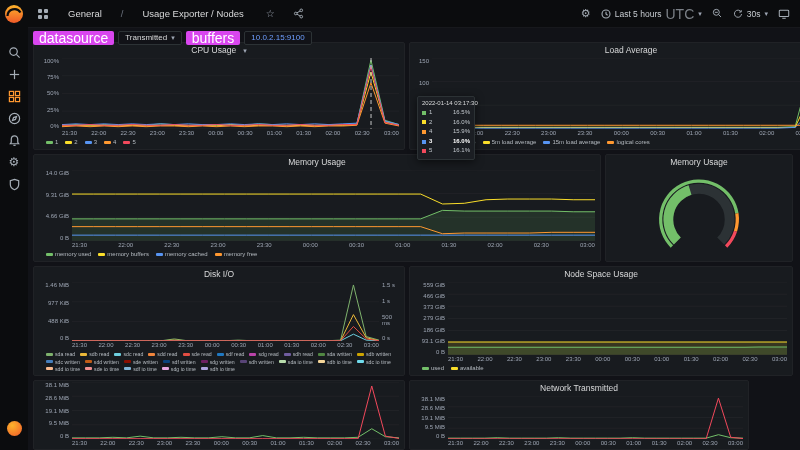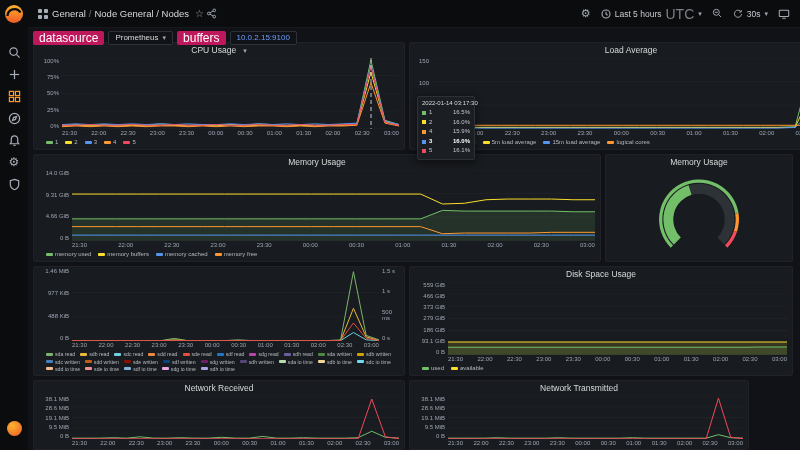--- a/index.html
+++ b/index.html
@@ -11,37 +11,37 @@
   .sidebar{position:absolute;left:0;top:0;width:28px;height:450px;background:#0b0c0e;display:flex;flex-direction:column;align-items:center;z-index:8}
   .logo{width:22px;height:22px;margin:3px 0 16px}
   .side-btn{width:28px;height:22px;display:flex;align-items:center;justify-content:center;cursor:pointer}
   .side-btn svg{stroke:#a5adb6;fill:none;stroke-width:1.3}
   .side-btn.active svg{stroke:#ff9830}
   .side-gear{font-size:12px;color:#a5adb6;line-height:1}
   .side-bottom{margin-top:auto;margin-bottom:14px}
   .avatar{width:15px;height:15px;border-radius:50%;background:radial-gradient(circle at 35% 30%,#fcb32c,#f05a28)}
 
   
-  .topnav{position:absolute;left:28px;top:0;width:772px;height:28px;background:#0b0c0e;display:flex;align-items:center;padding:0 10px;gap:2px;z-index:7;border-bottom:1px solid #17181c}
+  .topnav{position:absolute;left:28px;top:0;width:772px;height:28px;background:#0b0c0e;display:flex;align-items:center;padding:0 10px;gap:18px;z-index:7;border-bottom:1px solid #17181c}
   .apps-icon{display:grid;grid-template-columns:4px 4px;grid-gap:2px;margin-right:2px}
   .apps-icon i{width:4px;height:4px;background:#a5adb6;border-radius:1px}
   .crumb{font-size:9.5px;color:#d8d9da;white-space:nowrap}
   .crumb.sep{color:#6e7480;margin:0 1px}
   .star{color:#9da5b3;font-size:10px;margin-left:4px;cursor:pointer}
   .nav-icon{display:flex;align-items:center;justify-content:center;color:#a5adb6;cursor:pointer}
   .nav-icon svg{stroke:#a5adb6;fill:none;stroke-width:1.2}
   .nav-right{margin-left:auto;display:flex;align-items:center;gap:10px}
   .gear-glyph{font-size:11px;line-height:1;color:#a5adb6}
   .time-picker,.refresh-interval{display:flex;align-items:center;gap:4px;background:none;border:none;color:#c7ccd1;font-size:8.5px;font-family:inherit;cursor:pointer;white-space:nowrap}
   .tz{color:#7b8087;font-size:14px}
   .caret{font-size:7px;color:#9da5b3;line-height:1}
 
   
   .filters{position:absolute;left:33px;top:30px;height:15px;display:flex;align-items:center;gap:4px;z-index:3}
-  .var-label{background:#be185d;color:#fff;font-size:12px;padding:2px 6px;border-radius:2px;display:flex;align-items:center;height:14px}
+  .var-label{background:#d946ef;color:#fff;font-size:14px;padding:2px 6px;border-radius:2px;display:flex;align-items:center;height:14px}
   .var-value{background:#111217;border:1px solid #2c3235;color:#d8d9da;font-size:8px;font-family:inherit;padding:1px 6px;height:14px;border-radius:2px;display:flex;align-items:center;gap:4px;cursor:pointer}
   .var-value.instance span{color:#6e9fff}
 
   
   .panel{position:absolute;background:#181b1f;border:1px solid #202226;border-radius:2px;display:flex;flex-direction:column;overflow:hidden}
   .panel-header{height:14px;flex:0 0 14px;display:flex;align-items:center;justify-content:center;gap:7px;font-size:8.5px;color:#d8d9da;cursor:pointer}
   .panel-body{flex:1;display:flex;flex-direction:column;min-height:0;padding:1px 5px 2px 4px}
   .plot-row{flex:1;display:flex;min-height:0}
   .yaxis{flex:0 0 var(--yw,30px);display:flex;flex-direction:column;justify-content:space-between;align-items:flex-end;padding-right:3px;font-size:6px;color:#9da5b3;line-height:1}
   .yaxis.right{flex:0 0 var(--ywr,20px);align-items:flex-start;padding-right:0;padding-left:3px}
@@ -132,21 +132,21 @@
 
   <header class="topnav">
     <span class="apps-icon">
         <i></i>
         <i></i>
         <i></i>
         <i></i>
       </span>
     <span class="crumb">General</span>
     <span class="crumb sep">/</span>
-    <span class="crumb">Node General / Nodes</span>
+    <span class="crumb">Usage Exporter / Nodes</span>
     <span class="star">☆</span>
     <span class="nav-icon">
       <svg width="11" height="11" viewBox="0 0 14 14">
         <circle cx="10.5" cy="3" r="1.7"></circle>
           <circle cx="3.5" cy="7" r="1.7"></circle>
           <circle cx="10.5" cy="11" r="1.7"></circle>
         <line x1="5" y1="6.2" x2="9" y2="3.8"></line>
           <line x1="5" y1="7.8" x2="9" y2="10.2"></line>
       </svg>
     </span>
@@ -183,21 +183,21 @@
           <rect x="1.5" y="2.5" width="11" height="7.5" rx="1"></rect>
             <line x1="5" y1="12" x2="9" y2="12"></line>
         </svg>
       </span>
     </div>
   </header>
 
   <div class="filters">
     <span class="var-label">datasource</span>
     <button class="var-value">
-      <span>Prometheus</span>
+      <span>Transmitted</span>
       <span class="caret">▾</span>
     </button>
     <span class="var-label">buffers</span>
     <button class="var-value instance">
       <span>10.0.2.15:9100</span>
     </button>
   </div>
 
   <section class="panel" style="left:33px;top:42px;width:372px;height:108px;--yw:24px">
     <header class="panel-header">
@@ -398,20 +398,23 @@
             <path d="M45.25 70.75 A35 35 0 1 1 104.57 40.52" stroke="#73bf69" stroke-width="3" fill="none"></path>
             <path d="M104.57 40.52 A35 35 0 0 1 103.29 56.82" stroke="#ff9830" stroke-width="3" fill="none"></path>
             <path d="M103.29 56.82 A35 35 0 0 1 94.75 70.75" stroke="#f2495c" stroke-width="3" fill="none"></path>
             <path d="M50.20 65.80 A28 28 0 1 1 89.80 65.80" stroke="#2c3235" stroke-width="9" fill="none"></path>
             <path d="M50.20 65.80 A28 28 0 0 1 61.81 19.22" stroke="#73bf69" stroke-width="9" fill="none"></path>
           </svg></div>
     </div>
   </section>
 
   <section class="panel diskio" style="left:33px;top:266px;width:372px;height:110px;--yw:34px;--ywr:20px">
+    <header class="panel-header">
+      <span>Disk I/O</span>
+    </header>
     <div class="panel-body">
         <div class="plot-row">
           <div class="yaxis">
             <div class="tick">1.46 MiB</div>
             <div class="tick">977 KiB</div>
             <div class="tick">488 KiB</div>
             <div class="tick">0 B</div>
           </div>
           <div class="plot">
             <svg viewBox="0 0 100 100" preserveAspectRatio="none">
@@ -542,21 +545,21 @@
           <span class="legend-item">
             <span class="swatch" style="background: rgb(174, 162, 224);"></span>
             <span>sdh io time</span>
           </span>
         </div>
       </div>
   </section>
 
   <section class="panel" style="left:409px;top:266px;width:384px;height:110px;--yw:34px">
     <header class="panel-header">
-      <span>Disk Space Usage</span>
+      <span>Node Space Usage</span>
     </header>
     <div class="panel-body">
         <div class="plot-row">
           <div class="yaxis">
             <div class="tick">559 GiB</div>
             <div class="tick">466 GiB</div>
             <div class="tick">373 GiB</div>
             <div class="tick">279 GiB</div>
             <div class="tick">186 GiB</div>
             <div class="tick">93.1 GiB</div>
@@ -599,23 +602,20 @@
           </span>
           <span class="legend-item">
             <span class="swatch" style="background: rgb(250, 222, 42);"></span>
             <span>available</span>
           </span>
         </div>
       </div>
   </section>
 
   <section class="panel" style="left:33px;top:380px;width:372px;height:70px;--yw:34px">
-    <header class="panel-header">
-      <span>Network Received</span>
-    </header>
     <div class="panel-body">
         <div class="plot-row">
           <div class="yaxis">
             <div class="tick">38.1 MiB</div>
             <div class="tick">28.6 MiB</div>
             <div class="tick">19.1 MiB</div>
             <div class="tick">9.5 MiB</div>
             <div class="tick">0 B</div>
           </div>
           <div class="plot">

